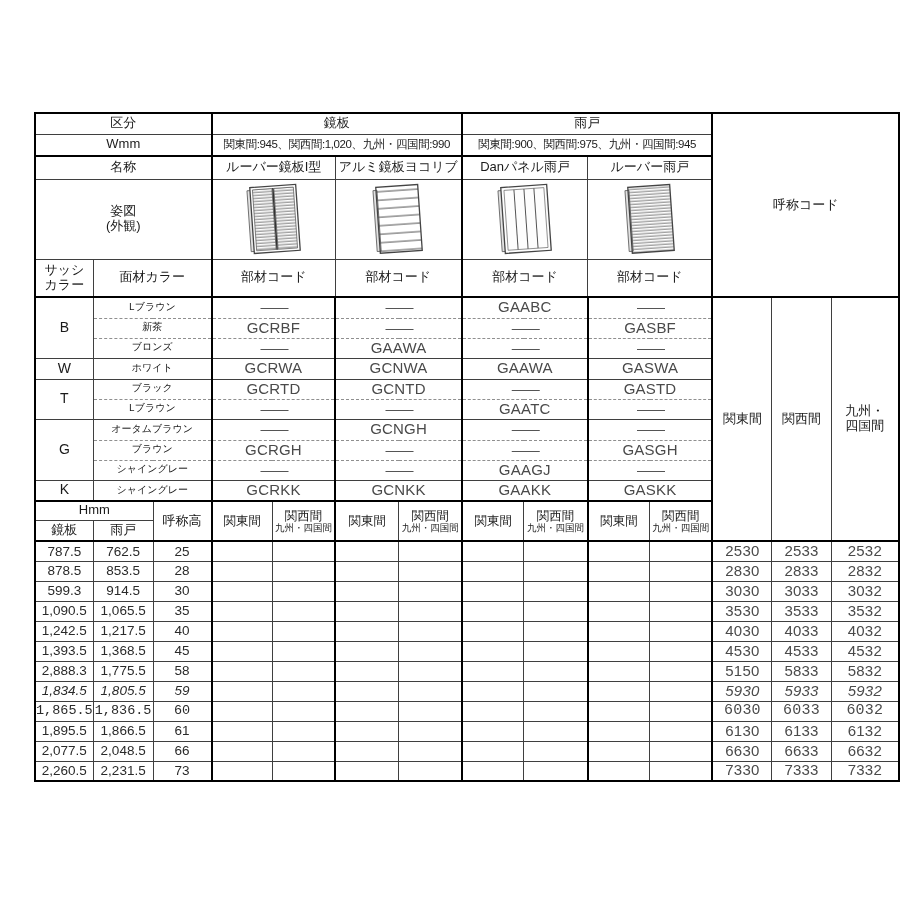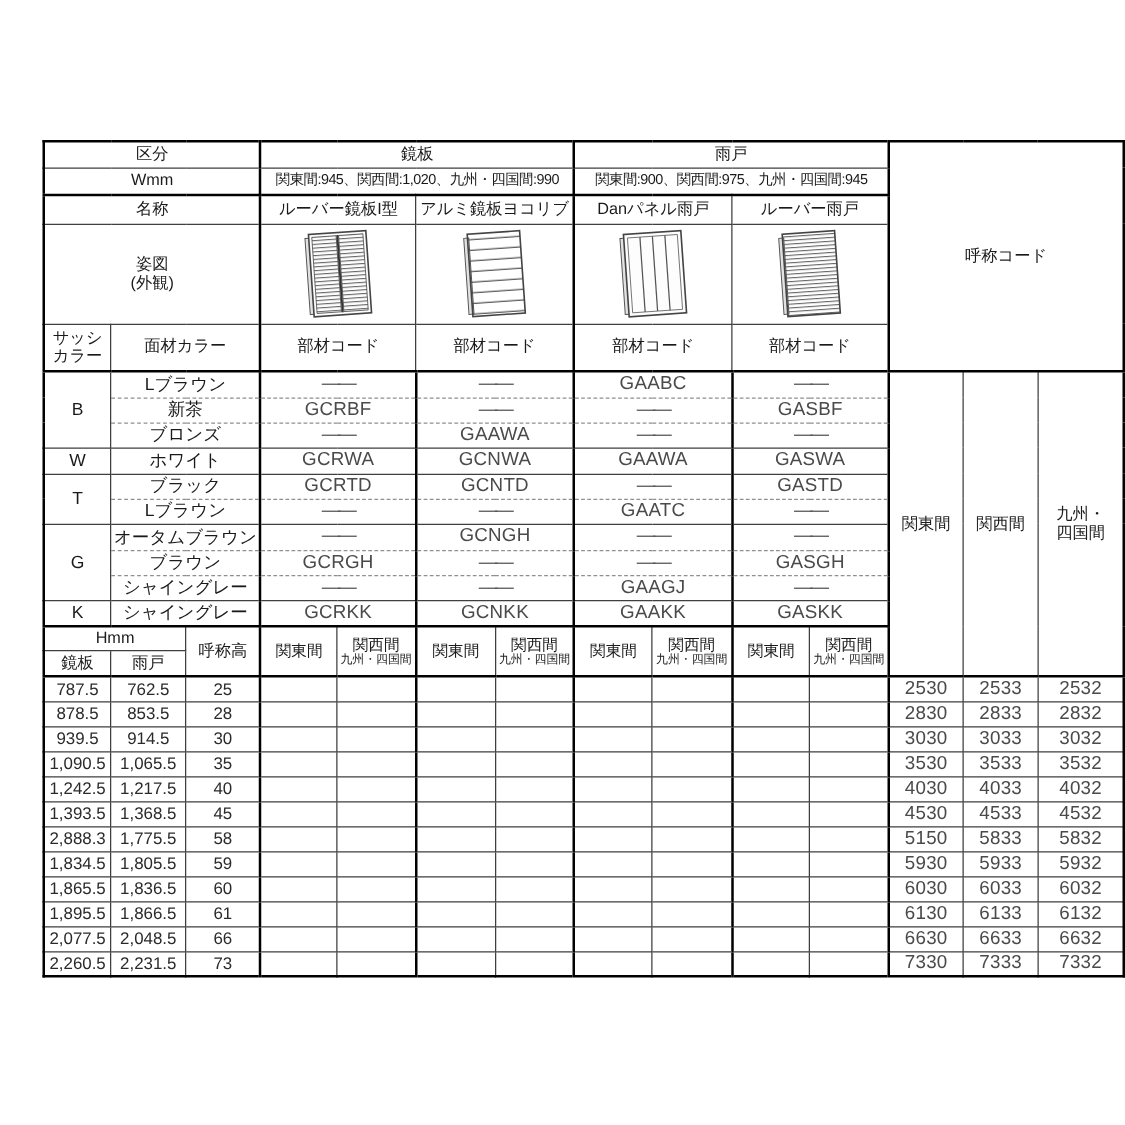--- a/index.html
+++ b/index.html
@@ -16,21 +16,21 @@
   .ml{white-space:pre-line;text-align:center;}
   .brt{border-right:2px solid #000;}
   .bbt{border-bottom:2px solid #000;}
   .db{border-bottom:1px dashed #8f8f8f;}
   .dt{border-top:1px dashed #8f8f8f;}
   .wmmv{font-size:11.5px;letter-spacing:-0.4px;}
   .pname{font-size:13px;}
   .code{font-size:15px;color:#4a4a4a;letter-spacing:0.2px;}
   .dash{color:#555;letter-spacing:-2px;}
   .group{font-size:14px;}
-  .cname{font-size:14px;}
+  .cname{font-size:10px;font-family:Liberation Mono, monospace;}
   .rh{font-size:13px;white-space:pre-line;}
   .num{font-size:13.5px;color:#2a2a2a;}
   .small{font-size:9.5px;line-height:1.05;}
   .subh{font-size:12.5px;}
   svg.pic{display:block;margin:0 auto;}
 </style>
 </head>
 <body>
 
 <svg width="0" height="0" style="position:absolute">
@@ -268,21 +268,21 @@
           <td class="brt"></td>
           <td></td>
           <td class="brt"></td>
           <td></td>
           <td class="brt"></td>
           <td class="code">2830</td>
           <td class="code">2833</td>
           <td class="code">2832</td>
         </tr>
         <tr style="height: 20px;">
-          <td class="num">939.5</td>
+          <td class="num">599.3</td>
           <td class="num">914.5</td>
           <td class="num brt">30</td>
           <td></td>
           <td class="brt"></td>
           <td></td>
           <td class="brt"></td>
           <td></td>
           <td class="brt"></td>
           <td></td>
           <td class="brt"></td>
@@ -347,37 +347,37 @@
           <td></td>
           <td class="brt"></td>
           <td></td>
           <td class="brt"></td>
           <td></td>
           <td class="brt"></td>
           <td class="code">5150</td>
           <td class="code">5833</td>
           <td class="code">5832</td>
         </tr>
-        <tr style="height: 20px;">
+        <tr style="height: 20px; font-style: italic;">
           <td class="num">1,834.5</td>
           <td class="num">1,805.5</td>
           <td class="num brt">59</td>
           <td></td>
           <td class="brt"></td>
           <td></td>
           <td class="brt"></td>
           <td></td>
           <td class="brt"></td>
           <td></td>
           <td class="brt"></td>
           <td class="code">5930</td>
           <td class="code">5933</td>
           <td class="code">5932</td>
         </tr>
-        <tr style="height: 20px;">
+        <tr style="height: 20px; font-family: Liberation Mono, monospace;">
           <td class="num">1,865.5</td>
           <td class="num">1,836.5</td>
           <td class="num brt">60</td>
           <td></td>
           <td class="brt"></td>
           <td></td>
           <td class="brt"></td>
           <td></td>
           <td class="brt"></td>
           <td></td>

